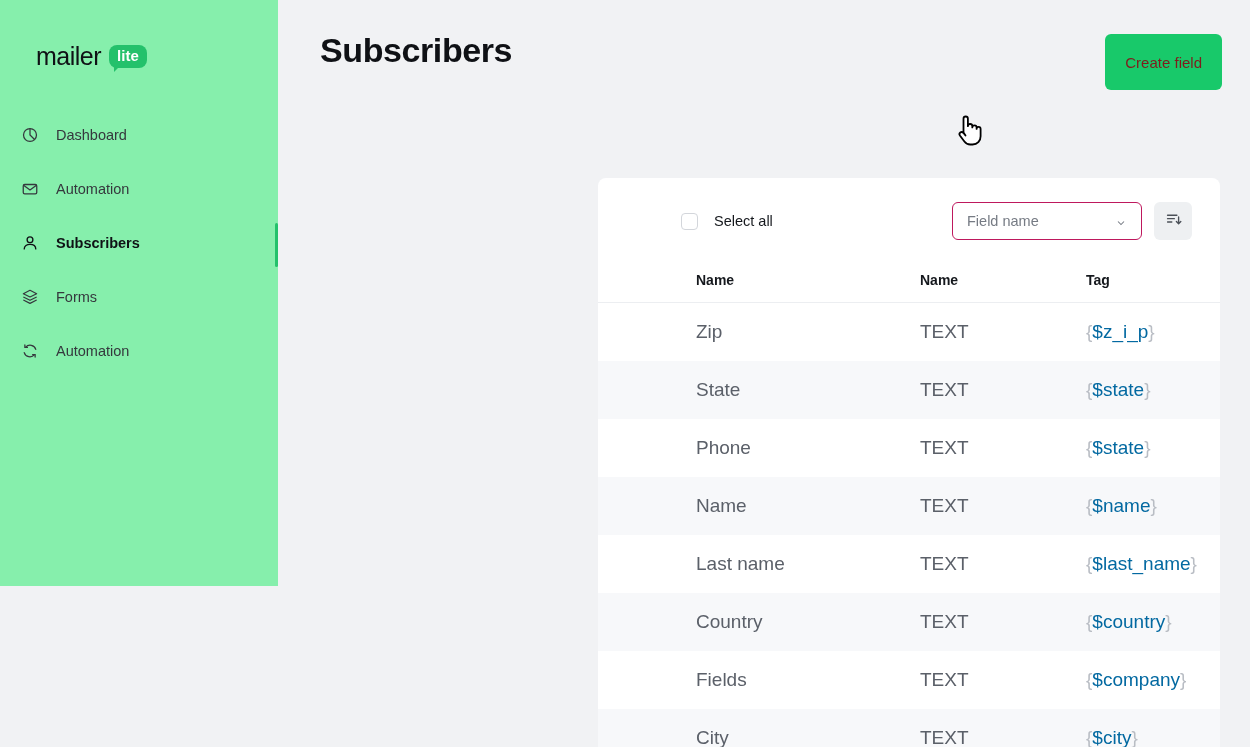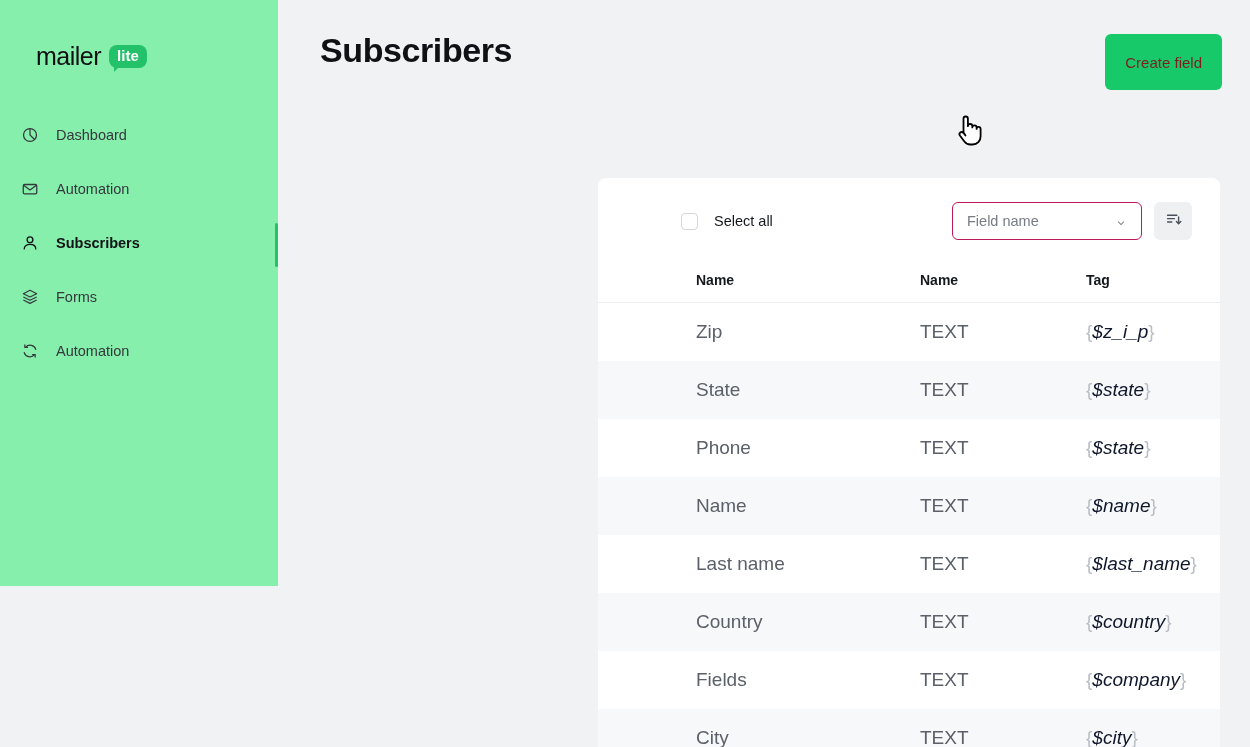--- a/index.html
+++ b/index.html
@@ -107,21 +107,21 @@
   td { font-size: 19px; color: #5b6069; padding: 18px 0; }
   .c-check { width: 98px; }
   .c-name  { width: 224px; }
   .c-type  { width: 166px; }
   .c-tag   { width: 254px; }
   .c-act   { text-align: right; padding-right: 58px; }
   th.c-act { text-align: right; padding-right: 58px; }
   tbody tr:nth-child(even) { background: #f7f8fa; }
   tbody tr:nth-child(odd)  { background: #ffffff; }
   .brace { color: #b9bdc4; }
-  .tagtext { color: #0f172a; font-style: italic; }
+  .tagtext { color: #0369a1; }
   .dash { color: #5b6069; }
 
   
   .cursor { position: absolute; left: 676px; top: 112px; width: 30px; height: 36px; pointer-events: none; }
 </style>
 </head>
 <body>
 
 <div class="app">
 

